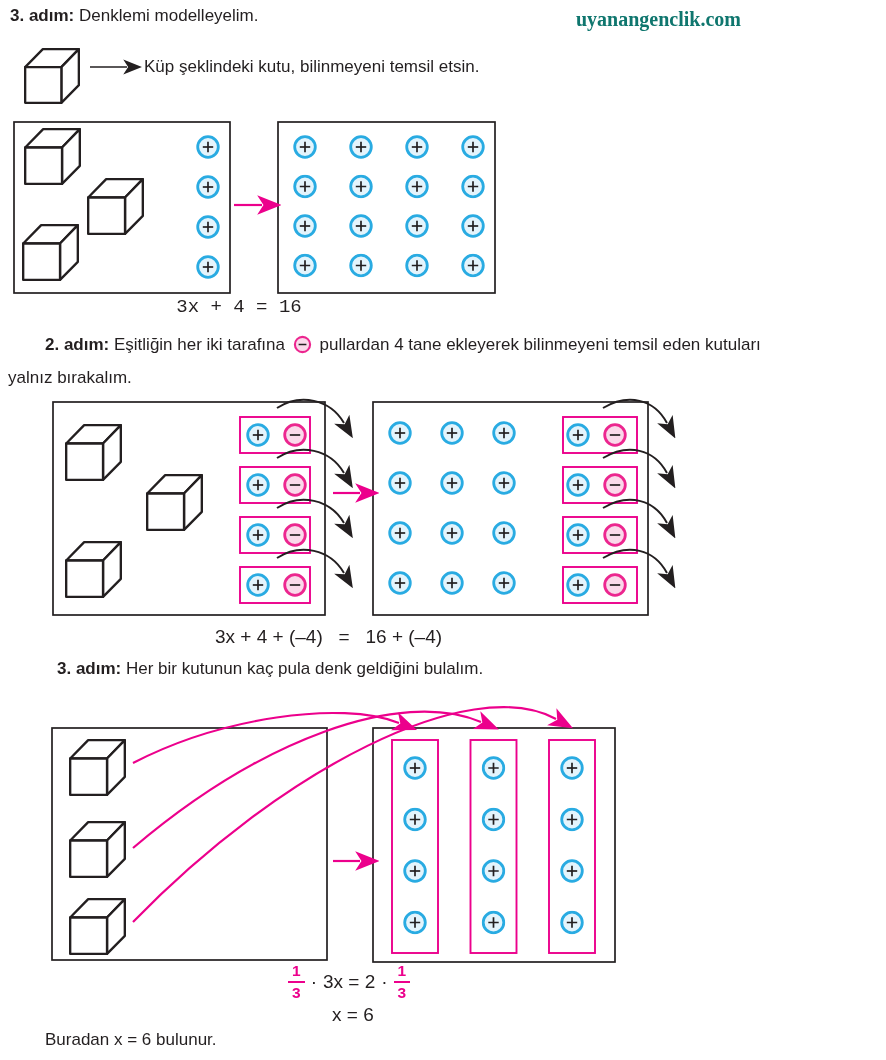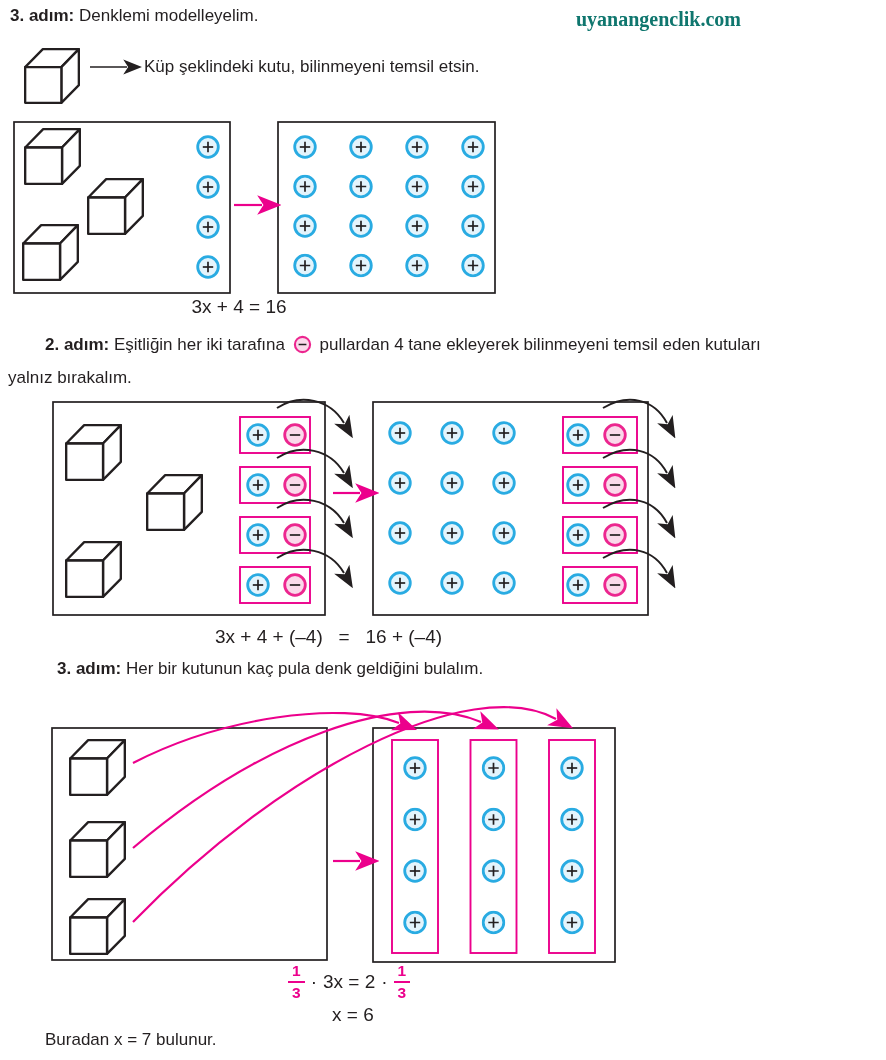--- a/index.html
+++ b/index.html
@@ -8,21 +8,21 @@
   .abs{position:absolute;}
   #canvas{position:absolute;left:0;top:0;z-index:1;}
   .txt{z-index:2;}
   .t17{font-size:17px;line-height:1.2;}
   .math{font-size:19px;white-space:pre;}
   .bold{font-weight:bold;}
   #watermark{left:576px;top:8px;font-family:"Liberation Serif",serif;
              font-weight:bold;font-size:20px;color:#0f766e;}
   #step1-title{left:10px;top:6px;}
   #legend-text{left:144px;top:57px;}
-  #cap1{left:239px;top:296px;transform:translateX(-50%);}
+  #cap1{left:239px;top:296px;transform:translateX(-50%);font-family:Liberation Mono, monospace;}
   #step2-line1{left:45px;top:335px;white-space:nowrap;}
   #step2-line2{left:8px;top:368px;}
   #cap2{left:215px;top:626px;}
   #step3-title{left:57px;top:659px;}
   #equation{left:288px;top:962px;display:flex;align-items:center;gap:6px;
             font-size:19px;z-index:2;}
   .frac{display:inline-flex;flex-direction:column;align-items:center;
         color:#EC008C;font-size:15.5px;font-weight:bold;line-height:1.15;}
   .frac .num{padding:0 4px 1px 4px;border-bottom:2px solid #EC008C;}
   .frac .den{padding-top:1px;}
@@ -248,13 +248,13 @@
   <span>3x = 2</span>
   <span>·</span>
   <span class="frac">
     <span class="num">1</span>
     <span class="den">3</span>
   </span>
 </div>
 
 <div id="result" class="abs txt math">x = 6</div>
 
-<div id="conclusion" class="abs txt t17">Buradan x = 7 bulunur.</div>
+<div id="conclusion" class="abs txt t17">Buradan x = 6 bulunur.</div>
 
 </body></html>

